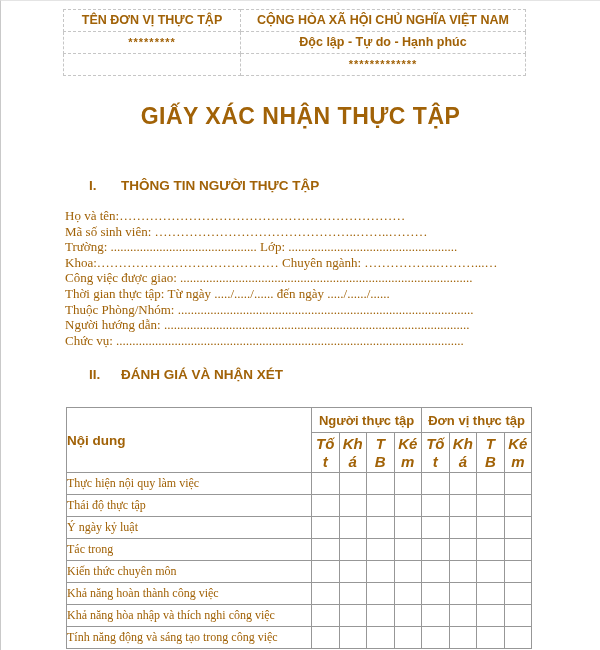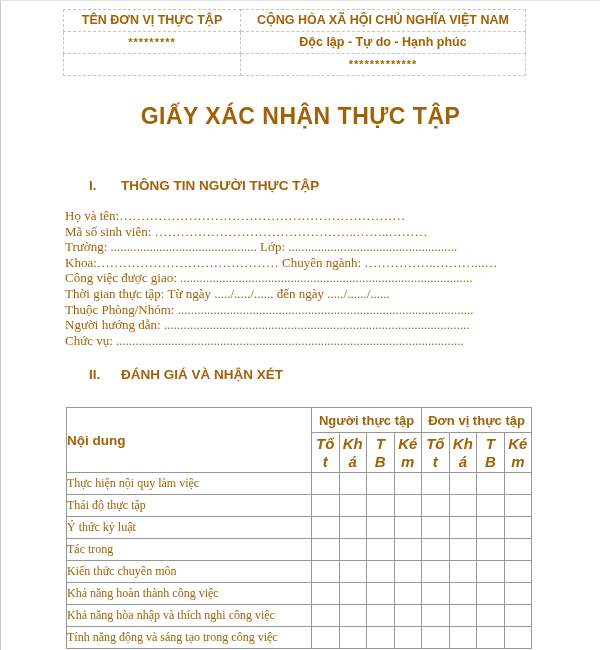--- a/index.html
+++ b/index.html
@@ -184,21 +184,21 @@
           <td class="rating-cell"></td>
           <td class="rating-cell"></td>
           <td class="rating-cell"></td>
           <td class="rating-cell"></td>
           <td class="rating-cell"></td>
           <td class="rating-cell"></td>
           <td class="rating-cell"></td>
           <td class="rating-cell"></td>
         </tr>
         <tr>
-          <td class="row-label">Ý thức kỷ luật</td>
+          <td class="row-label">Ý ngày kỷ luật</td>
           <td class="rating-cell"></td>
           <td class="rating-cell"></td>
           <td class="rating-cell"></td>
           <td class="rating-cell"></td>
           <td class="rating-cell"></td>
           <td class="rating-cell"></td>
           <td class="rating-cell"></td>
           <td class="rating-cell"></td>
         </tr>
         <tr>

